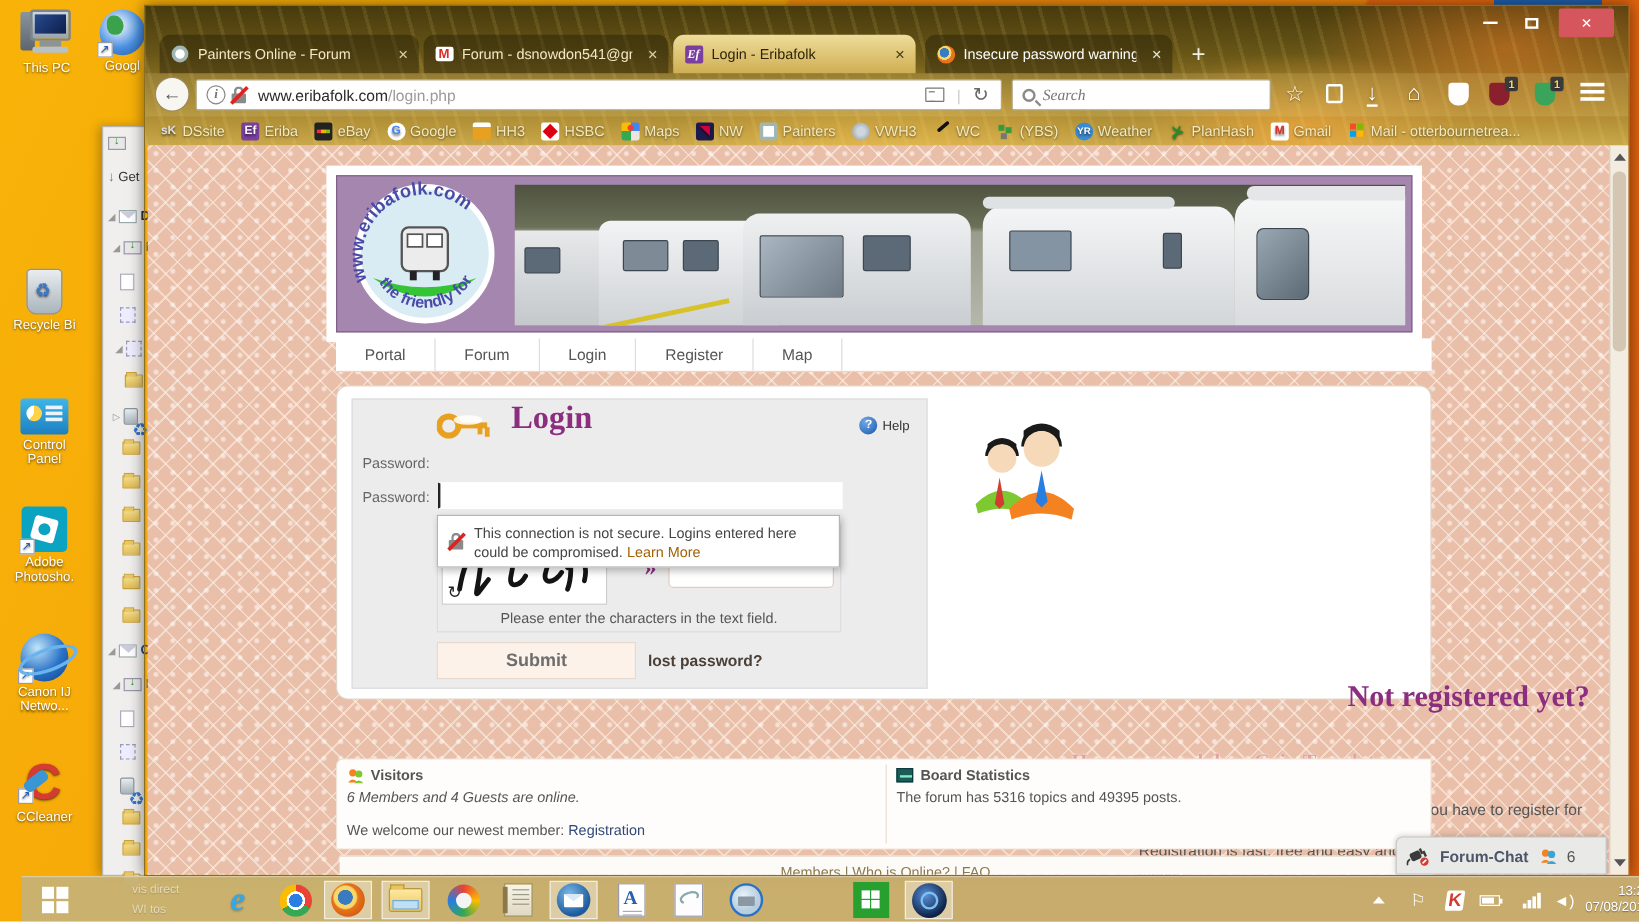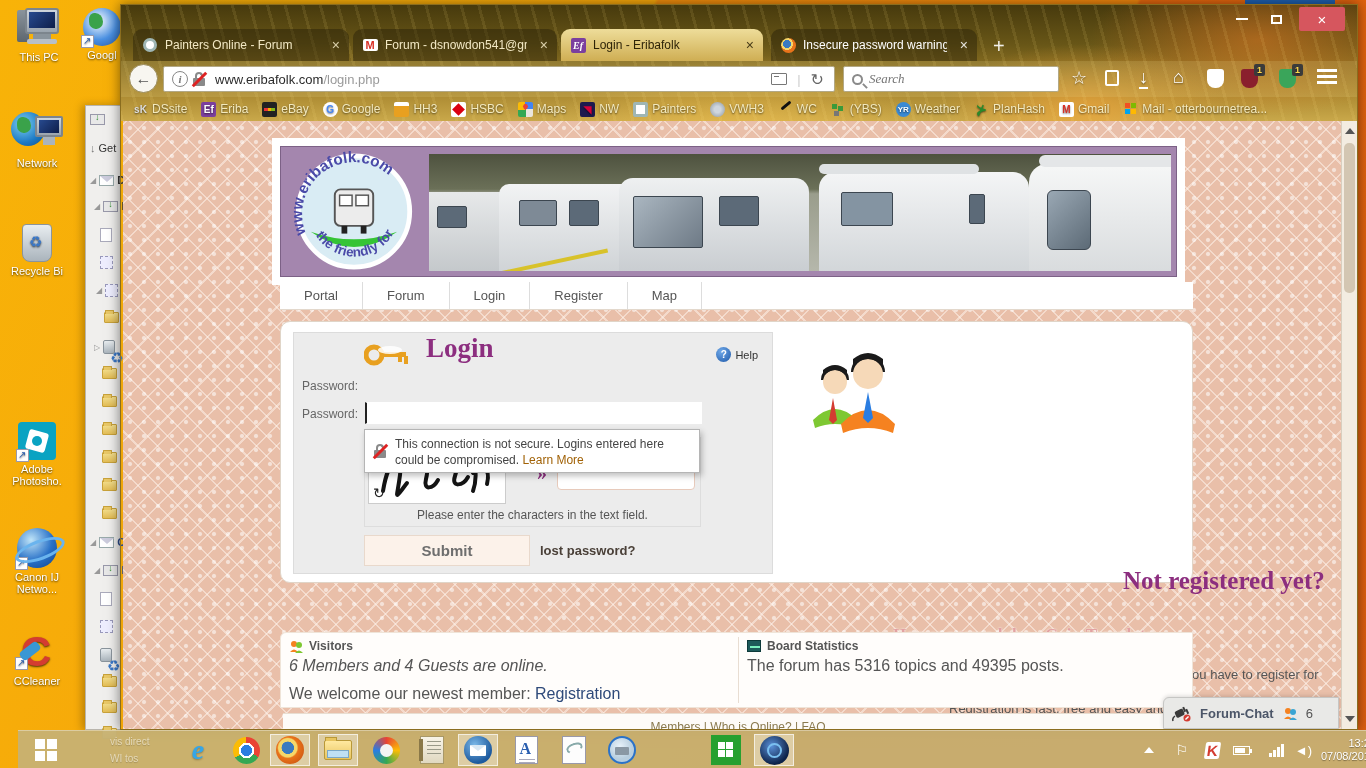--- a/index.html
+++ b/index.html
@@ -136,21 +136,21 @@
   #captchain{position:absolute;left:192px;top:16px;width:138px;height:36px;background:#fff;border:1px solid #e7cabb;border-radius:4px;}
   .hint{position:absolute;left:0;top:70px;width:100%;text-align:center;font-size:12px;color:#555;}
   #submitbtn{position:absolute;left:70px;top:202px;width:166px;height:31px;background:#fcf2ea;border:1px solid #e9d9cc;font:bold 15px "Liberation Sans",sans-serif;color:#6e6e6e;}
   #lostpw{position:absolute;left:246px;top:210px;font:bold 13px "Liberation Sans",sans-serif;color:#4a4038;}
   #regtitle{position:absolute;left:842px;top:244px;width:210px;font:bold 25px "Liberation Serif",serif;color:#8c2e7f;line-height:30px;}
   #regtext{position:absolute;left:668px;top:344px;width:384px;font-size:13px;color:#555;line-height:17px;}
   
   #statsband{position:absolute;left:157px;top:511px;width:913px;height:76px;background:#fffdfb;border:1px solid #efe4d8;border-radius:6px 0 0 0;}
   #statsband .divider{position:absolute;left:457px;top:4px;width:1px;height:66px;background:#e8ddd2;}
   .bandtitle{font:bold 12px "Liberation Sans",sans-serif;color:#555;}
-  .bandtext{font-size:16px;color:#555;}
+  .bandtext{font-size:12px;color:#555;}
   #credit{position:absolute;left:770px;top:504px;font:bold 17px "Liberation Serif",serif;color:#e2a2a2;text-shadow:0 0 2px #fff;}
   #footband{position:absolute;left:160px;top:592px;width:910px;height:30px;background:#fdfbf8;border-top:1px solid #e8ddd0;text-align:center;font-size:12px;color:#8a7a4e;padding-top:6px;}
   
   #chatbar{position:absolute;left:1040px;top:576px;width:176px;height:32px;background:#e9e9e7;border:1px solid #c6c6c4;border-radius:6px 0 0 0;box-shadow:0 -1px 4px rgba(0,0,0,.15);display:flex;align-items:center;gap:8px;padding:0 8px;}
   #chatbar .clabel{font:bold 13px "Liberation Sans",sans-serif;color:#4c5668;}
   
   #taskbar{position:absolute;left:18px;top:730px;width:1366px;height:38px;background:rgba(198,178,117,.93);border-top:1px solid rgba(255,255,255,.35);}
   .tbtn{position:absolute;top:3px;width:40px;height:32px;display:flex;align-items:center;justify-content:center;}
   .tbtn.boxed{background:rgba(255,255,255,.38);border:1px solid rgba(255,255,255,.65);}
   .winlogo{width:22px;height:22px;display:grid;grid-template-columns:10px 10px;grid-template-rows:10px 10px;gap:2px;}
@@ -178,32 +178,27 @@
         <div class="foot"></div>
       </div>
     <div>This PC</div>
   </div>
   <div class="dicon" style="left:82px;top:8px;width:40px;">
     <div class="ic globe" style="width:38px;height:38px;background:radial-gradient(circle at 40% 35%,#fff,#4a90e2 55%,#2456a0);position:relative;">
         <div class="shortcut"></div>
       </div>
     <div>Googl</div>
   </div>
-  <div class="dicon" style="left:0px;top:110px;">
-    <div class="ic" style="position:relative;width:52px;height:44px;">
-      <div class="globe" style="position:absolute;left:0;top:2px;"></div>
-      <div style="position:absolute;right:0;top:6px;width:28px;height:21px;background:linear-gradient(#cfd6dd,#9aa4ad);border:2px solid #7c858d;border-radius:2px;"></div>
-      <div style="position:absolute;right:4px;top:10px;width:20px;height:13px;background:linear-gradient(135deg,#274a8f,#0e1e4a);"></div>
-      <div style="position:absolute;right:8px;top:27px;width:12px;height:8px;background:#aab4bc;"></div>
-    </div>
-    <div>Network</div>
-  </div>
   <div class="dicon" style="left:0px;top:224px;">
     <div class="ic bin"></div>
     <div>Recycle Bi</div>
+  </div>
+  <div class="dicon" style="left:0px;top:332px;">
+    <div class="ic cpanel"></div>
+    <div style="width:60px;margin:0 auto;">Control Panel</div>
   </div>
   <div class="dicon" style="left:0px;top:422px;">
     <div class="ic psicon" style="position:relative;">
         <div class="shortcut"></div>
       </div>
     <div style="width:66px;margin:0 auto;">Adobe Photosho.</div>
   </div>
   <div class="dicon" style="left:0px;top:528px;">
     <div class="ic canonic" style="position:relative;">
         <div class="shortcut"></div>

